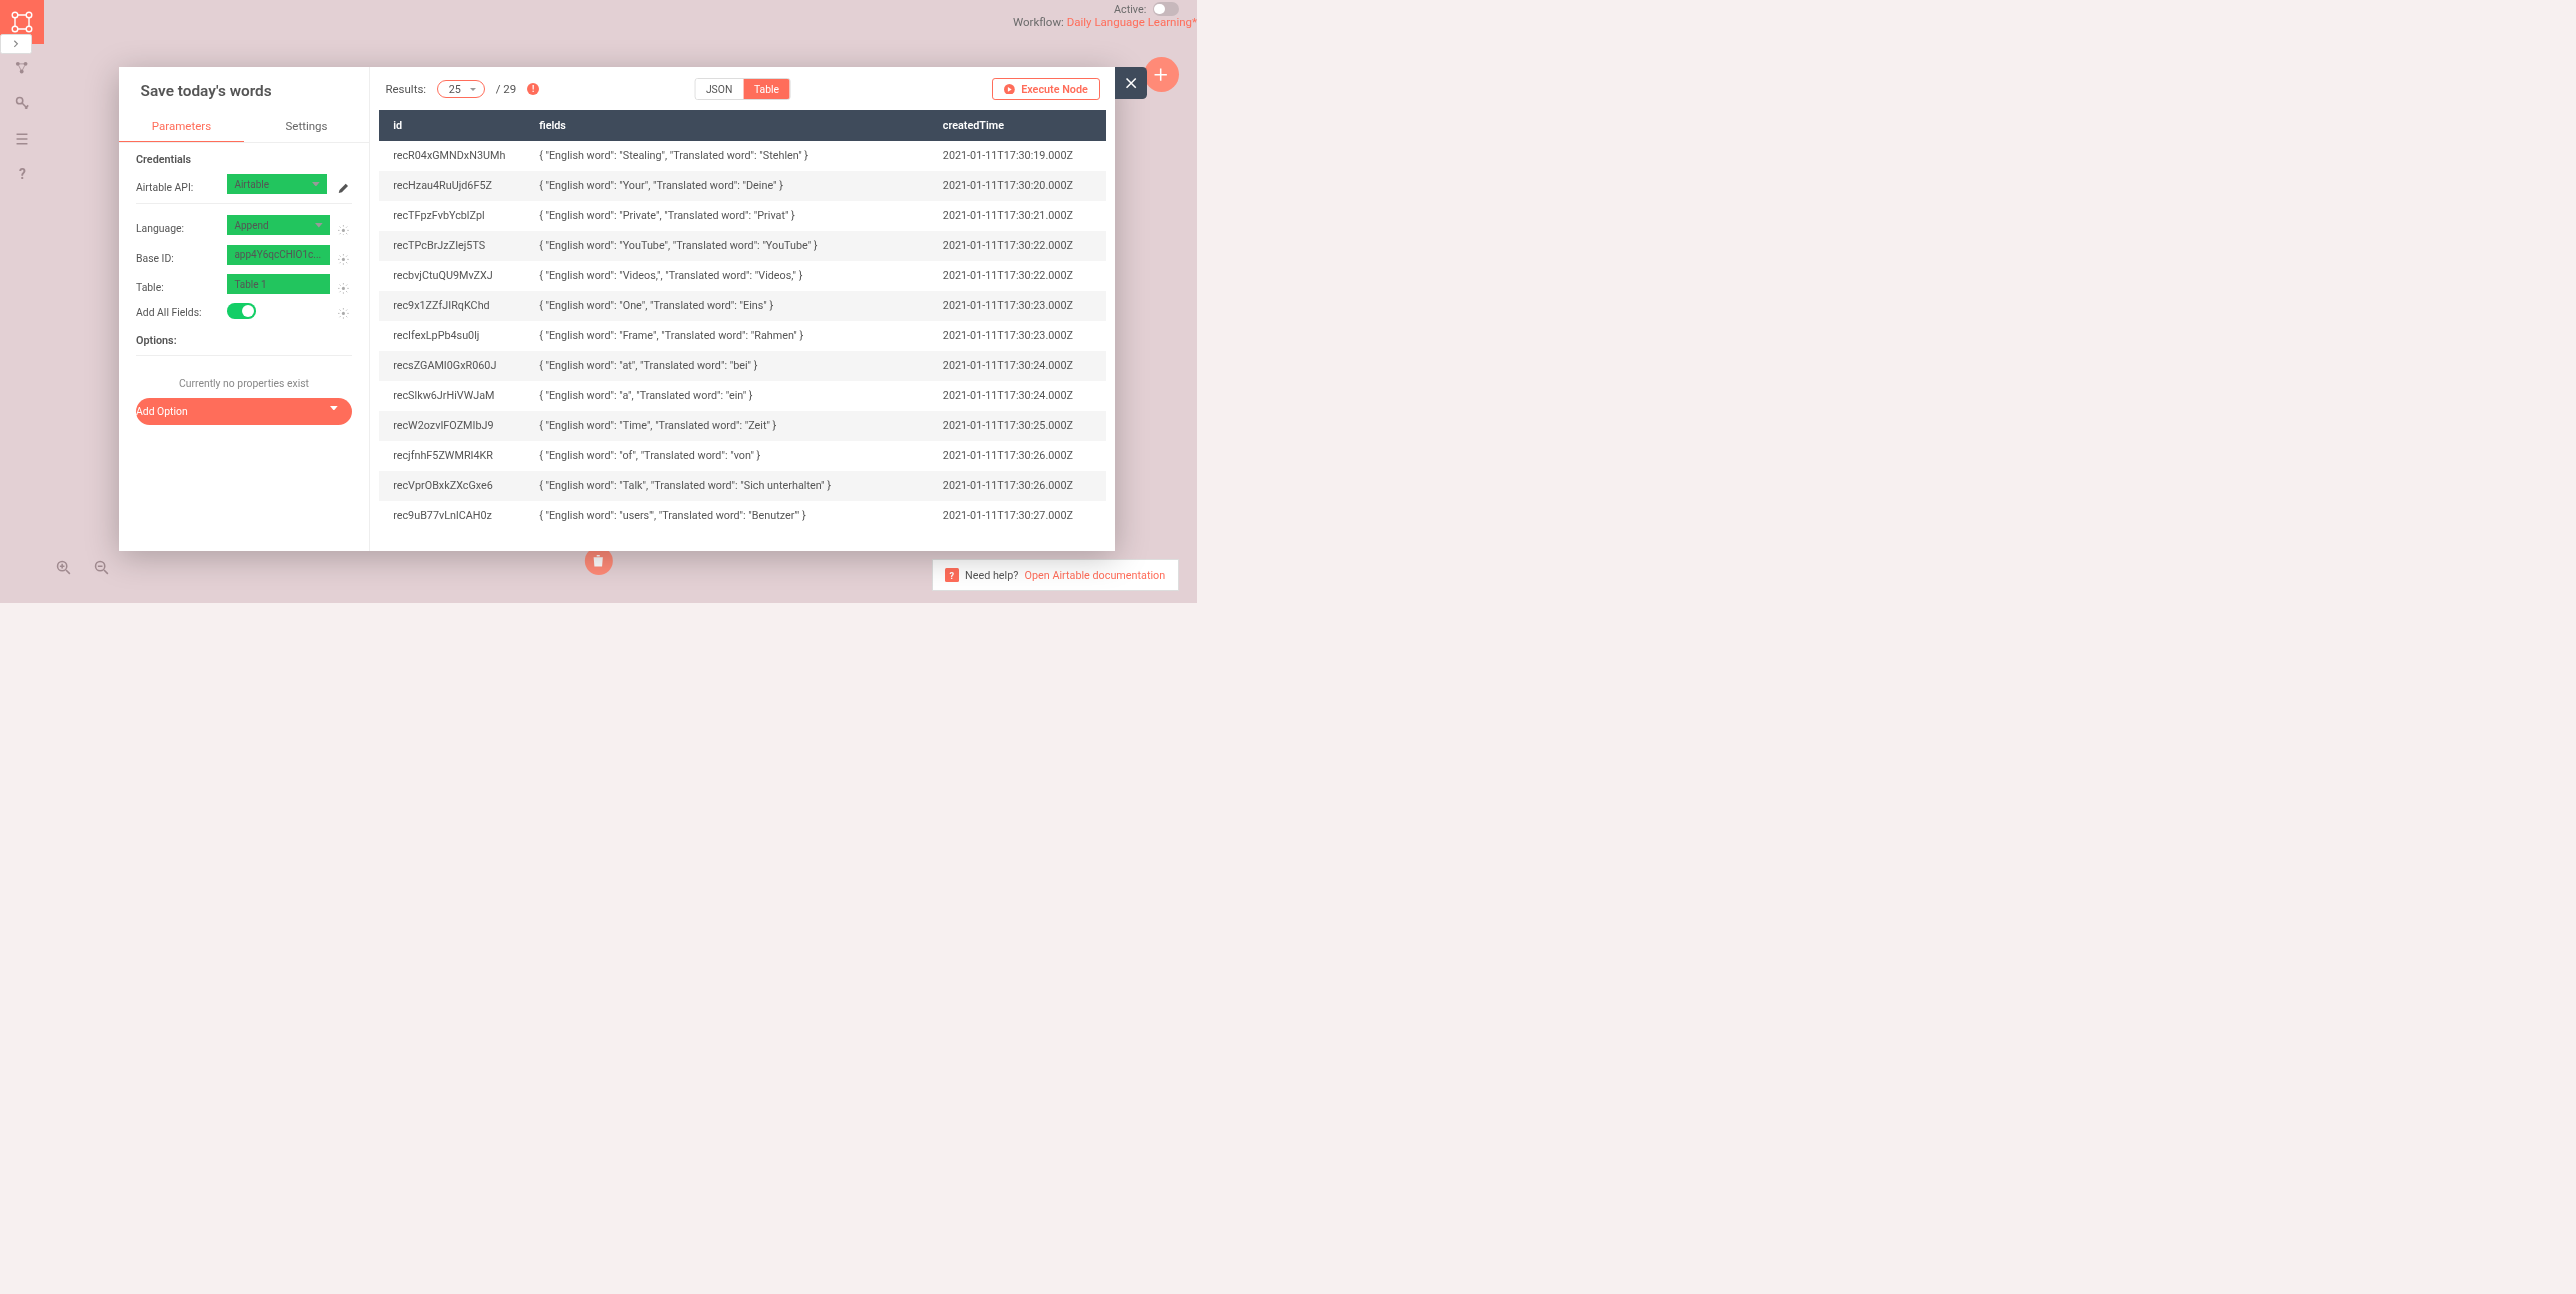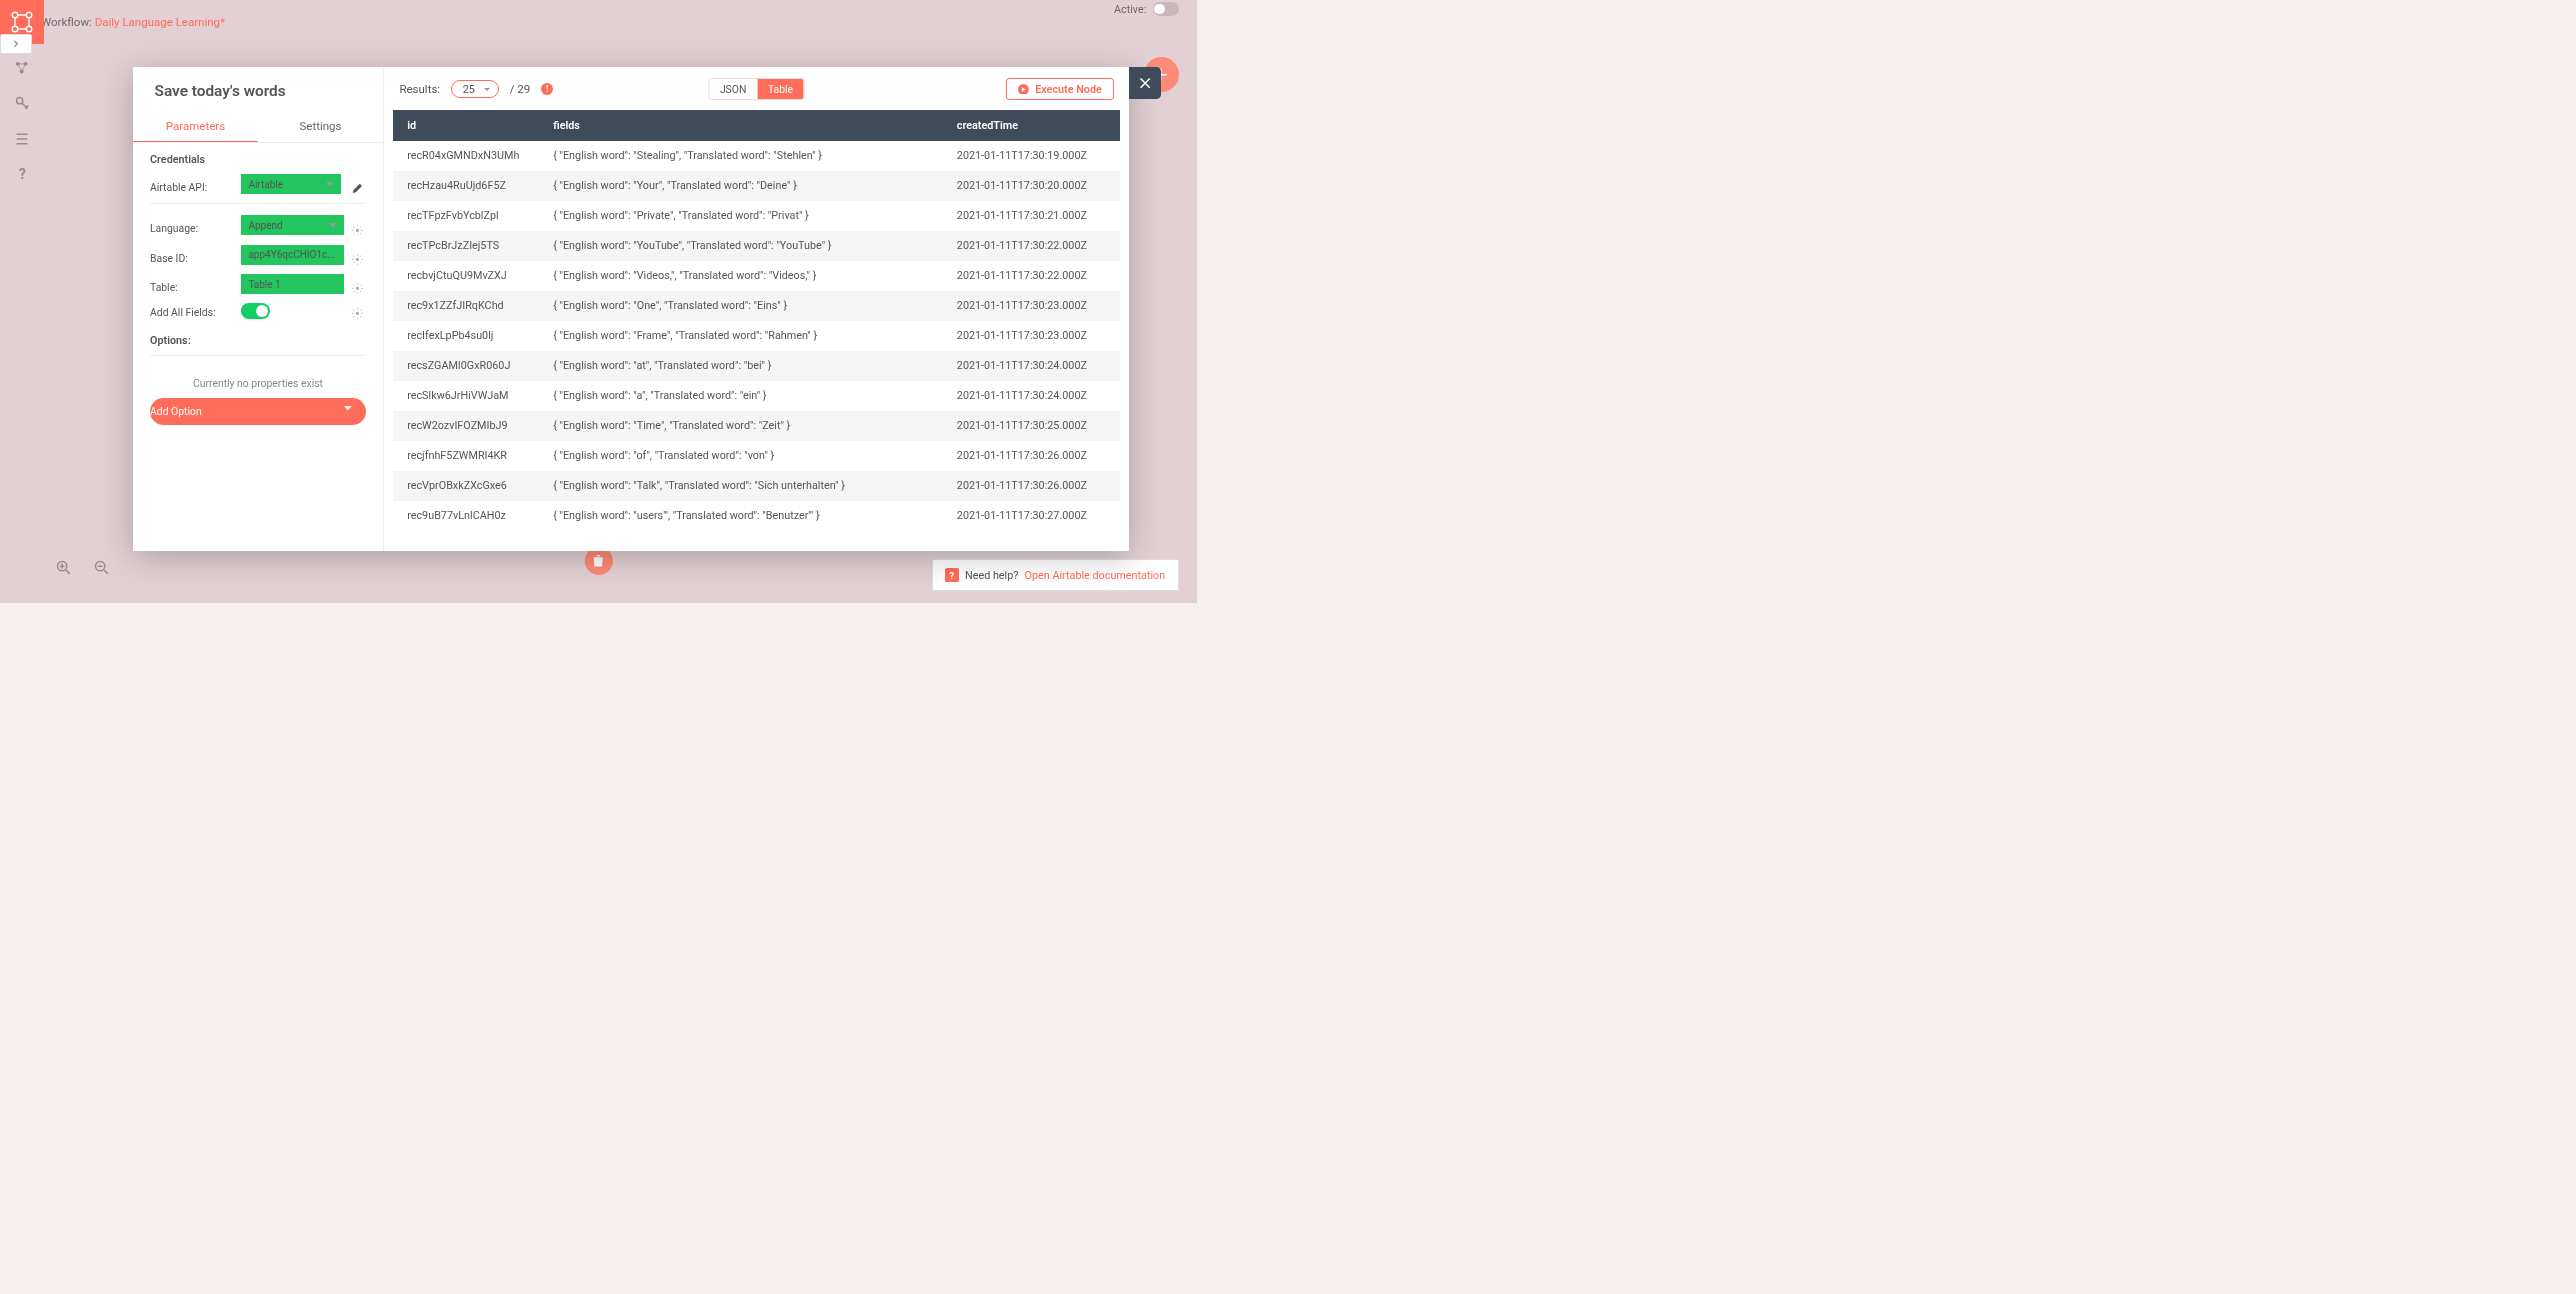--- a/index.html
+++ b/index.html
@@ -16,22 +16,21 @@
   position: absolute;
   inset: 0;
   background: rgba(190, 150, 160, 0.35);
 }
 .top-bar {
   position: absolute;
   top: 0; left: 0; right: 0;
   height: 44px;
   display: flex;
   align-items: center;
-  justify-content: flex-start;
-  padding-left: 41px;
+  justify-content: flex-end;
 }
 .logo {
   position: absolute;
   top: 0; left: 0;
   width: 44px; height: 44px;
   background: #ff6d5a;
   display: flex; align-items: center; justify-content: center;
 }
 .logo svg { width: 28px; height: 28px; }
 .sidebar-toggle {
@@ -97,21 +96,21 @@
   background:#fff; border:0.8px solid #ddd; padding:7.7px 12.3px;
   font-size:10.8px; display:flex; gap:6.2px; align-items:center;
 }
 .help-box .q { background:#ff6d5a;color:#fff;width:14px;height:14px;
   display:flex;align-items:center;justify-content:center;font-weight:bold;border-radius:1.5px;font-size:9.2px;}
 .help-box a { color:#ff6d5a; }
 
 
 .modal {
   position: absolute;
-  top: 67px; left: 133px;
+  top: 67px; left: 119px;
   width: 996px; height: 484px;
   background: #fff;
   box-shadow: 0 6.2px 31px rgba(0,0,0,0.25);
   display:flex;
 }
 .close-btn {
   position:absolute; top:0; right:-32px;
   width:32px; height:32px; background:#3f4b5b;
   color:#fff;display:flex;align-items:center;justify-content:center;
   border-radius: 0 4.6px 4.6px 0;

